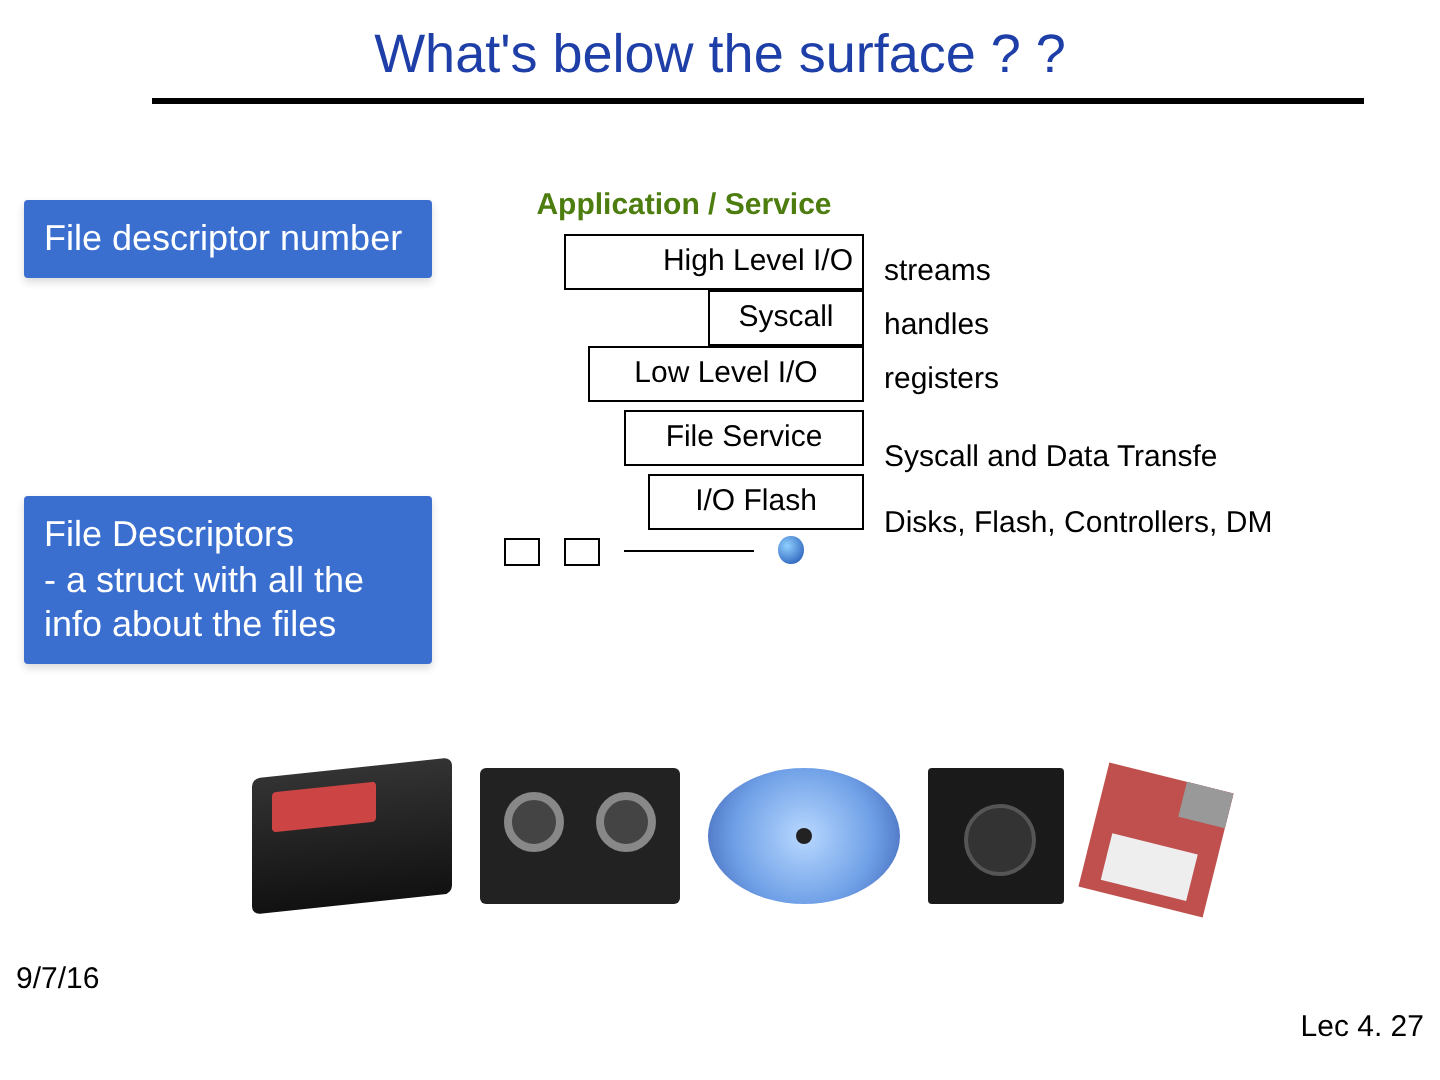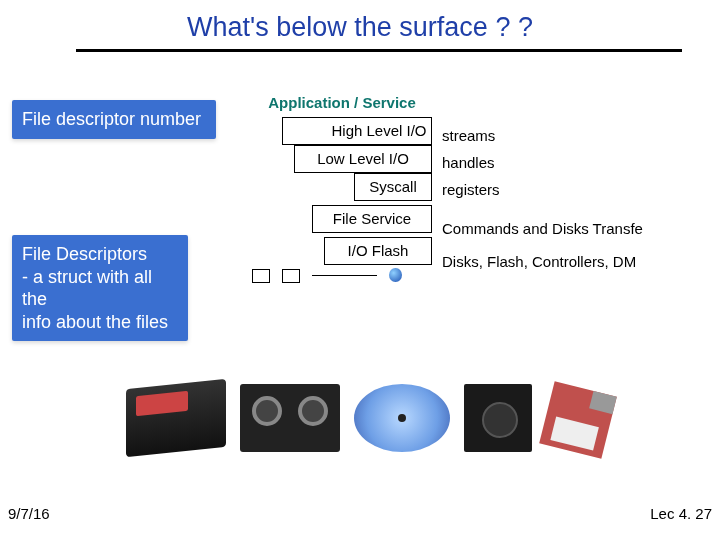--- a/index.html
+++ b/index.html
@@ -32,32 +32,32 @@
     position: absolute;
     background: #3a6fd0;
     color: #fff;
     font-size: 18px;
     padding: 8px 10px;
     line-height: 1.25;
     border-radius: 2px;
     box-shadow: 0 2px 4px rgba(0,0,0,.15);
   }
   .callout.c1 { left: 12px; top: 0; width: 204px; }
-  .callout.c2 { left: 12px; top: 135px; width: 176px; }
+  .callout.c2 { left: 12px; top: 148px; width: 204px; }
   .stack {
     position: absolute;
     left: 252px;
     top: -6px;
     width: 180px;
     text-align: center;
   }
   .stack .hdr {
     font-weight: bold;
     font-size: 15px;
-    color: #0f766e;
+    color: #4d7c0f;
     margin-bottom: 6px;
   }
   .layer {
     border: 1px solid #000;
     background: #fff;
     font-size: 15px;
     height: 28px;
     line-height: 26px;
     margin-left: auto;
   }
@@ -136,21 +136,21 @@
   .footer {
     position: absolute;
     bottom: 18px;
     left: 0; right: 0;
     display: flex;
     justify-content: space-between;
     font-size: 15px;
     color: #000;
     padding: 0 8px;
   }
-  .footer .right { white-space: nowrap; }
+  .footer .right { white-space: nowrap; margin-top: 24px; }
 </style>
 </head>
 <body>
 
 <div class="title">What's below the surface ? ?</div>
 <div class="title-underline"></div>
 
 <div class="content">
 
   <div class="callout c1">
@@ -159,39 +159,39 @@
 
   <div class="callout c2">
     <div>File Descriptors</div>
     <div> - a struct with all the</div>
     <div>info about the files</div>
   </div>
 
   <div class="stack">
     <div class="hdr">Application / Service</div>
     <div class="layer l-high">High Level I/O</div>
+    <div class="layer l-sys">Syscall</div>
     <div class="layer l-low">Low Level I/O</div>
-    <div class="layer l-sys">Syscall</div>
     <div class="layer l-fs">File Service</div>
     <div class="layer l-io">I/O Flash</div>
     <div class="hw-row">
       <div class="hw-chip"></div>
       <div class="hw-chip"></div>
       <div class="hw-line"></div>
       <div class="hw-ball"></div>
     </div>
   </div>
 
   <div class="labels">
     <div>streams</div>
     <div>handles</div>
     <div>registers</div>
     <div class="gap"></div>
     <div class="gap"></div>
-    <div>Commands and Disks Transfe</div>
+    <div>Syscall and Data Transfe</div>
     <div class="gap"></div>
     <div>Disks, Flash, Controllers, DM</div>
   </div>
 
   <div class="hw-images">
     <div class="dev ssd"></div>
     <div class="dev tape"></div>
     <div class="platter"></div>
     <div class="floppy"></div>
     <div class="floppy2"></div>

